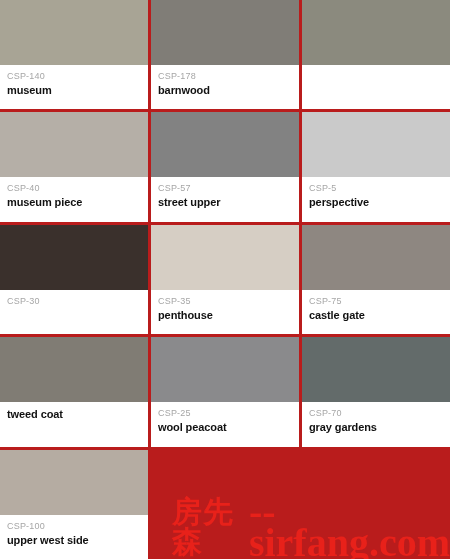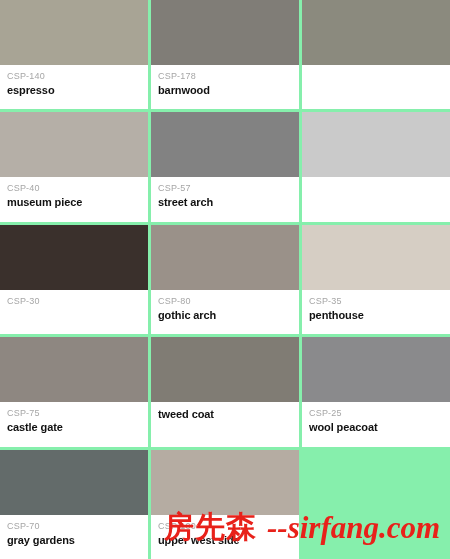--- a/index.html
+++ b/index.html
@@ -16,21 +16,21 @@
     position: relative;
   }
   .swatch-grid {
     display: grid;
     grid-template-columns: repeat(3, 1fr);
     grid-template-rows: repeat(5, 1fr);
     column-gap: 3px;
     row-gap: 3px;
     width: 450px;
     height: 559px;
-    background: #86efac;
+    background: #b91c1c;
   }
   .swatch-cell {
     display: flex;
     flex-direction: column;
     background: #ffffff;
     overflow: hidden;
     min-height: 0;
   }
   .swatch-color {
     flex: 0 0 65px;
@@ -55,56 +55,55 @@
     font-size: 11px;
     font-weight: bold;
     color: #111111;
     line-height: 13px;
     letter-spacing: -0.1px;
     margin: 0;
     white-space: nowrap;
   }
   .watermark {
     position: absolute;
-    left: 164px;
+    left: 172px;
     top: 505px;
     width: 278px;
     height: 44px;
     pointer-events: none;
     z-index: 5;
     display: flex;
     align-items: center;
   }
   .watermark-cjk {
     font-family: "DejaVu Sans", sans-serif;
     font-size: 30px;
     font-weight: bold;
     color: #e8211a;
     line-height: 30px;
     letter-spacing: 1px;
   }
   .watermark-latin {
     font-family: "Liberation Serif", serif;
-    font-size: 31px;
-    font-style: italic;
+    font-size: 40px;
     font-weight: bold;
     color: #e8211a;
     line-height: 31px;
     margin-left: 10px;
   }
 </style>
 </head>
 <body>
 
 <div class="swatch-grid">
     <div class="swatch-cell">
       <div class="swatch-color" style="background-color: rgb(168, 164, 149);"></div>
       <div class="swatch-label">
         <div class="swatch-code">CSP-140</div>
-        <div class="swatch-name">espresso</div>
+        <div class="swatch-name">museum</div>
       </div>
     </div>
     <div class="swatch-cell">
       <div class="swatch-color" style="background-color: rgb(128, 125, 119);"></div>
       <div class="swatch-label">
         <div class="swatch-code">CSP-178</div>
         <div class="swatch-name">barnwood</div>
       </div>
     </div>
     <div class="swatch-cell">
@@ -114,37 +113,34 @@
       <div class="swatch-color" style="background-color: rgb(181, 175, 167);"></div>
       <div class="swatch-label">
         <div class="swatch-code">CSP-40</div>
         <div class="swatch-name">museum piece</div>
       </div>
     </div>
     <div class="swatch-cell">
       <div class="swatch-color" style="background-color: rgb(130, 130, 130);"></div>
       <div class="swatch-label">
         <div class="swatch-code">CSP-57</div>
-        <div class="swatch-name">street arch</div>
+        <div class="swatch-name">street upper</div>
       </div>
     </div>
     <div class="swatch-cell">
       <div class="swatch-color" style="background-color: rgb(202, 202, 202);"></div>
+      <div class="swatch-label">
+        <div class="swatch-code">CSP-5</div>
+        <div class="swatch-name">perspective</div>
+      </div>
     </div>
     <div class="swatch-cell">
       <div class="swatch-color" style="background-color: rgb(58, 48, 44);"></div>
       <div class="swatch-label">
         <div class="swatch-code">CSP-30</div>
-      </div>
-    </div>
-    <div class="swatch-cell">
-      <div class="swatch-color" style="background-color: rgb(154, 145, 137);"></div>
-      <div class="swatch-label">
-        <div class="swatch-code">CSP-80</div>
-        <div class="swatch-name">gothic arch</div>
       </div>
     </div>
     <div class="swatch-cell">
       <div class="swatch-color" style="background-color: rgb(214, 206, 196);"></div>
       <div class="swatch-label">
         <div class="swatch-code">CSP-35</div>
         <div class="swatch-name">penthouse</div>
       </div>
     </div>
     <div class="swatch-cell">

